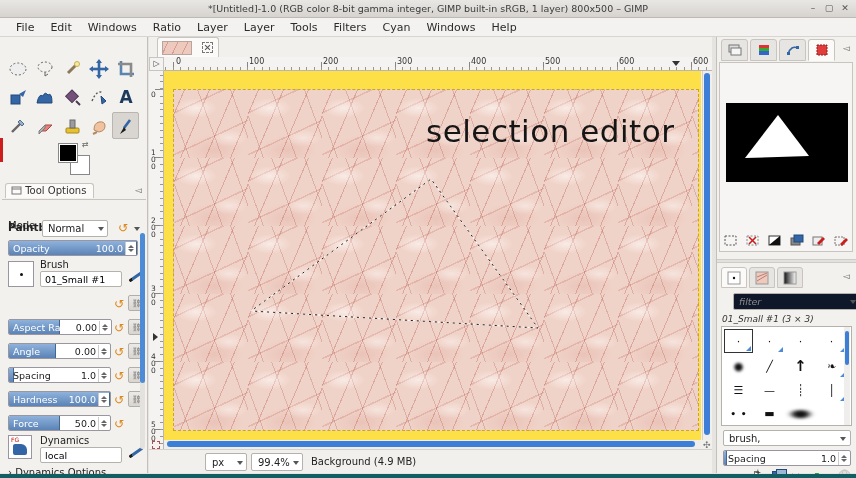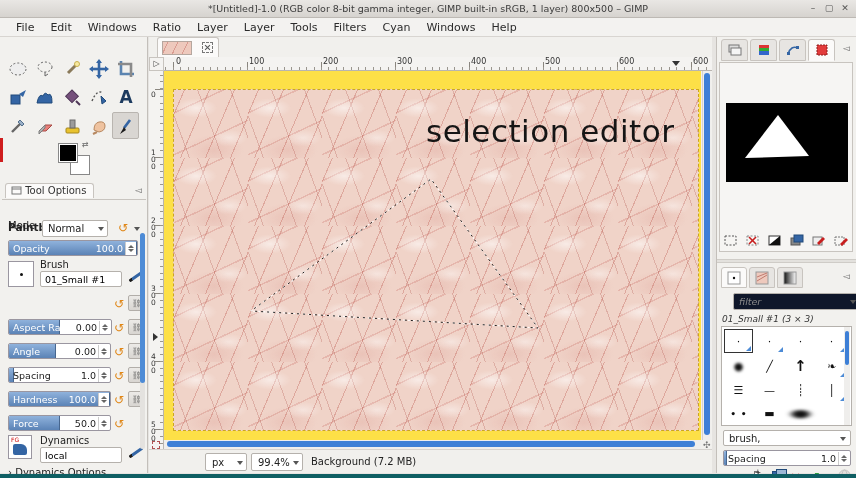--- a/index.html
+++ b/index.html
@@ -422,21 +422,21 @@
     </div>
   <div id="h-scroll">
       <div class="thumb"></div>
     </div>
   <div id="quickmask"></div>
   <div id="nav-btn"><span>✣</span></div>
 
   <div id="statusbar">
     <span class="status-combo" style="left:56px;width:42px;"><span>px</span><span class="caret"></span></span>
     <span class="status-combo" style="left:102px;width:52px;"><span>99.4%</span><span class="caret"></span></span>
-    <span id="status-text">Background (7.2 MB)</span>
+    <span id="status-text">Background (4.9 MB)</span>
   </div>
 </div>
 
 <div id="gap-col"></div>
 
 <div id="right-panel" class="stripes">
 
   <div class="rtab" style="left:4px;">
       <svg width="14" height="12">
         <rect x="1" y="1" width="10" height="7" fill="#ddd" stroke="#777"></rect>

